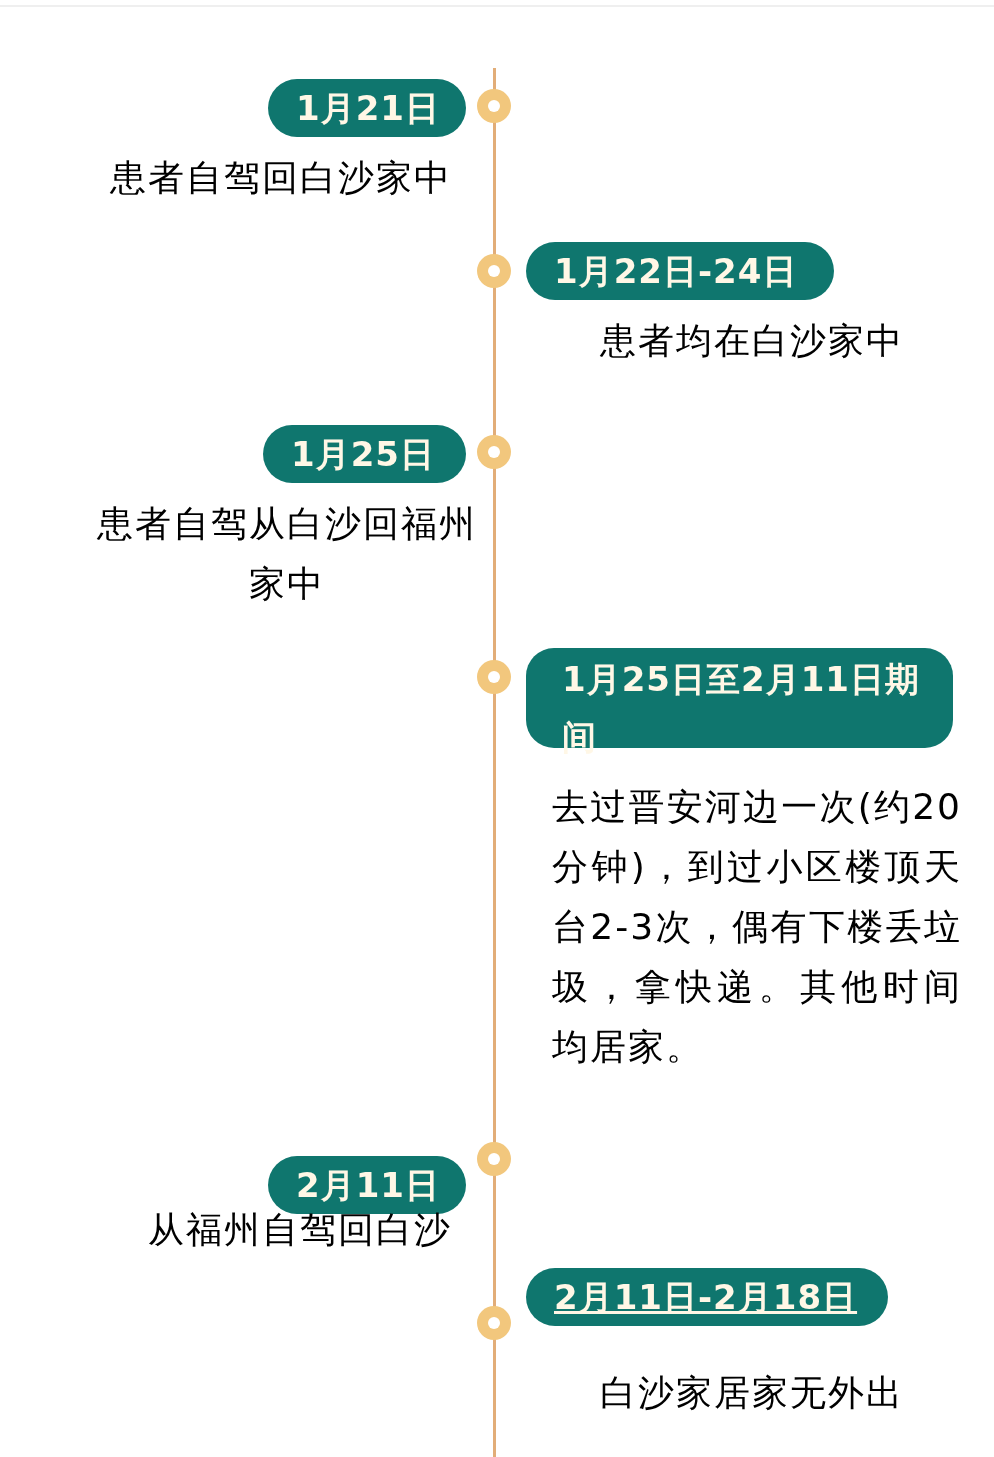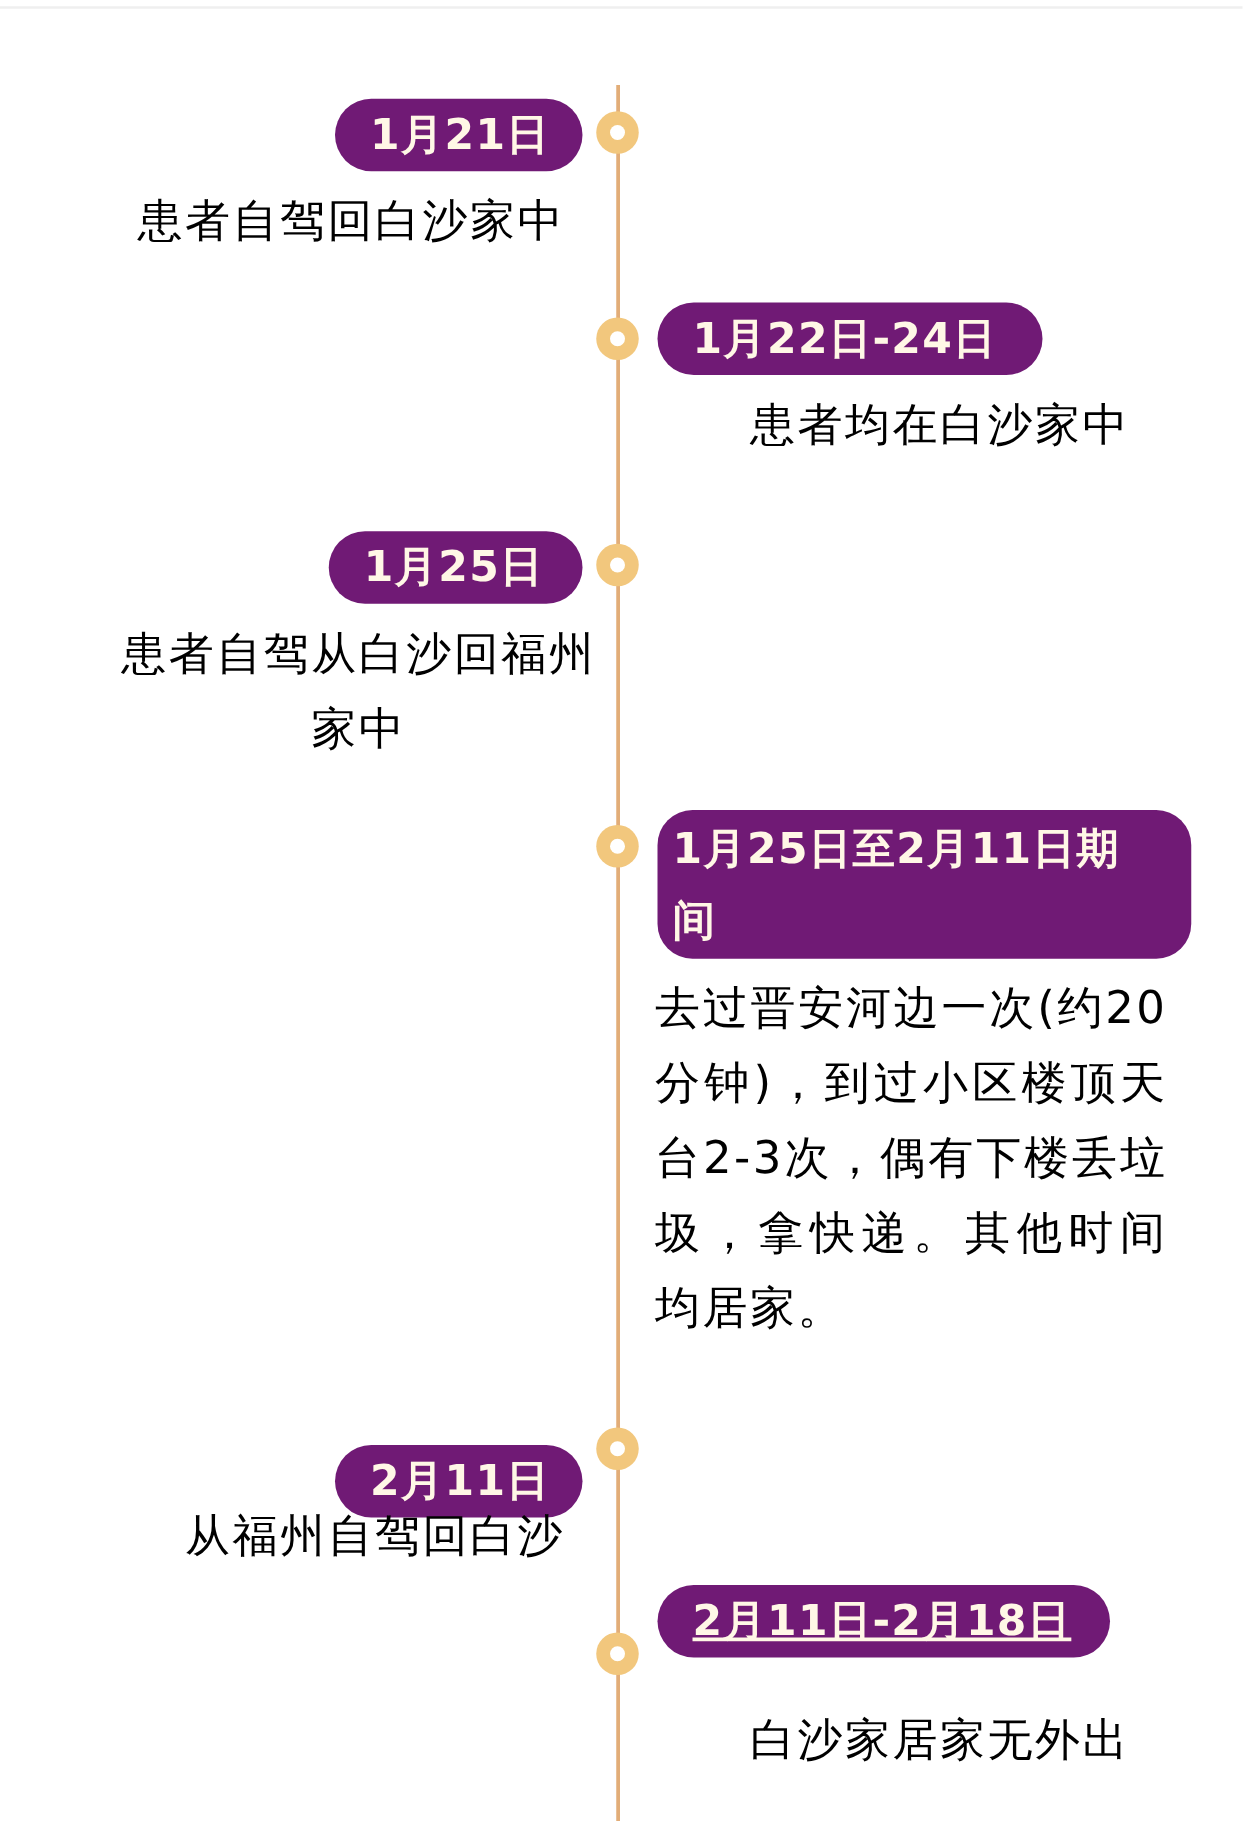--- a/index.html
+++ b/index.html
@@ -39,38 +39,38 @@
     .node::after {
       content: "";
       position: absolute;
       left: 11px; top: 11px;
       width: 12px; height: 12px;
       border-radius: 50%;
       background: #ffffff;
     }
     .pill {
       position: absolute;
-      background: #701a75;
+      background: #0f766e;
       color: #fff7e6;
       font-weight: bold;
       font-size: 34px;
       height: 58px;
       line-height: 58px;
       border-radius: 29px;
       padding: 0 28px;
       box-sizing: border-box;
       white-space: nowrap;
       letter-spacing: 1px;
     }
     .pill.multi {
-      height: 119px;
+      height: 100px;
       line-height: 58px;
       border-radius: 28px;
       white-space: normal;
-      padding: 2px 28px 0 12px;
+      padding: 2px 28px 0 36px;
       word-break: break-all;
     }
     .desc {
       position: absolute;
       color: #000000;
       font-size: 36px;
       line-height: 60px;
       letter-spacing: 2px;
     }
     .desc.left { text-align: right; }
@@ -103,21 +103,21 @@
 
   <div>
     <div class="pill" style="left:263px; top:425px; width:203px;">1月25日</div>
     <div class="node" style="left:477px; top:435px;"></div>
     <div class="desc right" style="left:40px; top:494px; width:400px;margin-left:47px;">患者自驾从白沙回福州家中</div>
   </div>
 
   <div>
     <div class="node" style="left:477px; top:660px;"></div>
     <div class="pill multi" style="left:526px; top:648px; width:427px;">1月25日至2月11日期间</div>
-    <div class="desc right justify" style="left:524px; top:777px; width:410px;">去过晋安河边一次(约20分钟)，到过小区楼顶天台2-3次，偶有下楼丢垃圾，拿快递。其他时间均居家。</div>
+    <div class="desc right justify" style="left:552px; top:777px; width:410px;">去过晋安河边一次(约20分钟)，到过小区楼顶天台2-3次，偶有下楼丢垃圾，拿快递。其他时间均居家。</div>
   </div>
 
   <div>
     <div class="pill" style="left:268px; top:1132px; width:198px;margin-top:24px;">2月11日</div>
     <div class="node" style="left:477px; top:1142px;"></div>
     <div class="desc left" style="left:60px; top:1200px; width:392px;">从福州自驾回白沙</div>
   </div>
 
   <div>
     <div class="node" style="left:477px; top:1306px;"></div>

